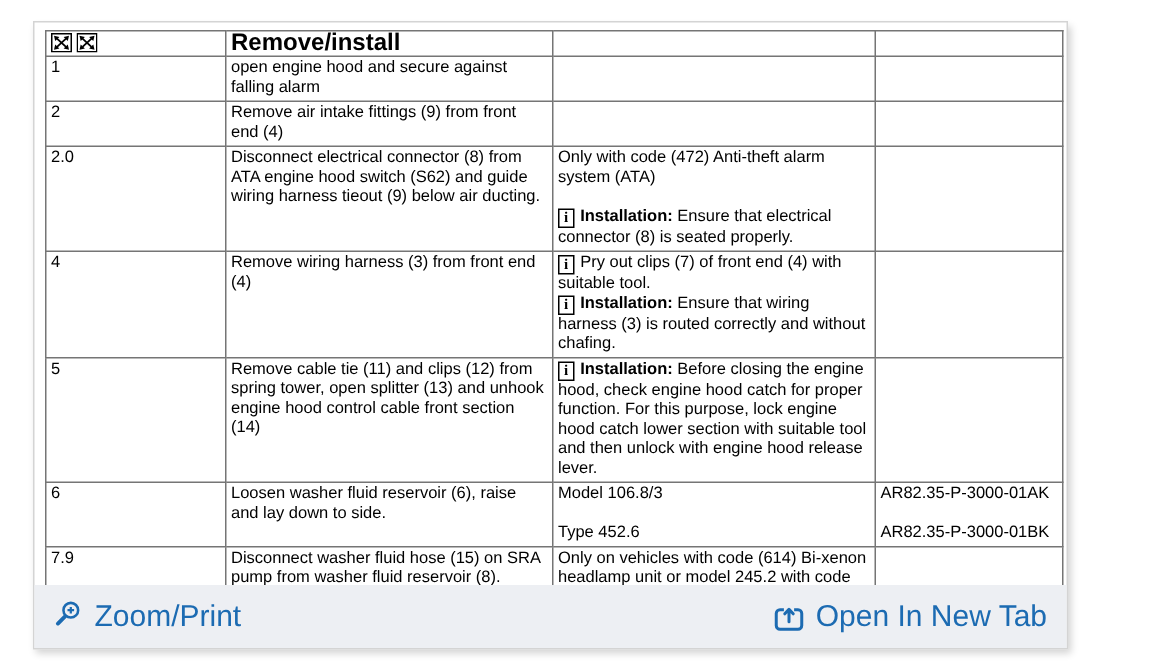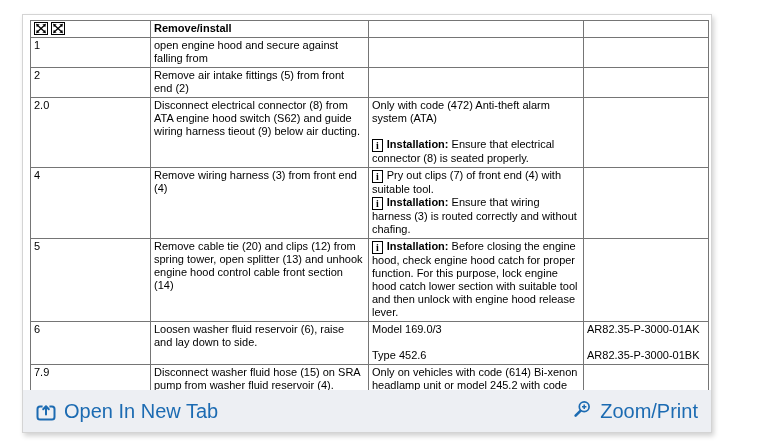--- a/index.html
+++ b/index.html
@@ -15,21 +15,21 @@
   }
   .table-wrap{padding:5px 4px 0 7px;flex:1 1 auto;overflow:hidden;}
   table.proc{
     border-collapse:collapse;table-layout:fixed;width:678px;
     font-size:11px;line-height:13px;color:#000;
   }
   table.proc th, table.proc td{
     border:1px solid #757575;vertical-align:top;
     padding:1px 3px 2px 3px;word-wrap:break-word;text-align:left;
   }
-  th.head{font-weight:bold;font-size:11px;margin-top:36px;}
+  th.head{font-weight:bold;font-size:16px;margin-top:36px;}
   .header-icons{display:flex;gap:3px;align-items:center;}
   .block{margin:0;}
   .spacer{height:13px;}
   .info-icon{
     display:inline-block;border:1px solid #000;background:#fff;
     font-family:"Liberation Serif", serif;font-weight:bold;font-size:10px;
     line-height:9px;padding:1px 3px 1px 3px;margin-right:4px;vertical-align:-1px;
   }
   .bold{font-weight:bold;}
   .footer-bar{
@@ -91,31 +91,31 @@
           <th class="head"></th>
           <th class="head"></th>
         </tr>
       </thead>
       <tbody>
           <tr>
             <td>
               <div class="block">1</div>
             </td>
             <td>
-              <div class="block">open engine hood and secure against falling from</div>
+              <div class="block">open engine hood and secure against falling alarm</div>
             </td>
             <td></td>
             <td></td>
           </tr>
           <tr>
             <td>
               <div class="block">2</div>
             </td>
             <td>
-              <div class="block">Remove air intake fittings (5) from front end (2)</div>
+              <div class="block">Remove air intake fittings (9) from front end (4)</div>
             </td>
             <td></td>
             <td></td>
           </tr>
           <tr>
             <td>
               <div class="block">2.0</div>
             </td>
             <td>
               <div class="block">Disconnect electrical connector (8) from ATA engine hood switch (S62) and guide wiring harness tieout (9) below air ducting.</div>
@@ -138,72 +138,72 @@
               <div class="block"><span class="info-icon">i</span>Pry out clips (7) of front end (4) with suitable tool.</div>
               <div class="block"><span class="info-icon">i</span><span class="bold">Installation: </span>Ensure that wiring harness (3) is routed correctly and without chafing.</div>
             </td>
             <td></td>
           </tr>
           <tr>
             <td>
               <div class="block">5</div>
             </td>
             <td>
-              <div class="block">Remove cable tie (20) and clips (12) from spring tower, open splitter (13) and unhook engine hood control cable front section (14)</div>
+              <div class="block">Remove cable tie (11) and clips (12) from spring tower, open splitter (13) and unhook engine hood control cable front section (14)</div>
             </td>
             <td>
               <div class="block"><span class="info-icon">i</span><span class="bold">Installation: </span>Before closing the engine hood, check engine hood catch for proper function. For this purpose, lock engine hood catch lower section with suitable tool and then unlock with engine hood release lever.</div>
             </td>
             <td></td>
           </tr>
           <tr>
             <td>
               <div class="block">6</div>
             </td>
             <td>
               <div class="block">Loosen washer fluid reservoir (6), raise and lay down to side.</div>
             </td>
             <td>
-              <div class="block">Model 169.0/3</div>
+              <div class="block">Model 106.8/3</div>
               <div class="spacer"></div>
               <div class="block">Type 452.6</div>
             </td>
             <td>
               <div class="block">AR82.35-P-3000-01AK</div>
               <div class="spacer"></div>
               <div class="block">AR82.35-P-3000-01BK</div>
             </td>
           </tr>
           <tr>
             <td>
               <div class="block">7.9</div>
             </td>
             <td>
-              <div class="block">Disconnect washer fluid hose (15) on SRA pump from washer fluid reservoir (4).</div>
+              <div class="block">Disconnect washer fluid hose (15) on SRA pump from washer fluid reservoir (8).</div>
             </td>
             <td>
               <div class="block">Only on vehicles with code (614) Bi-xenon headlamp unit or model 245.2 with code (615) Bi-xenon headlamp unit with integrated curve illumination</div>
             </td>
             <td></td>
           </tr>
         </tbody>
     </table>
   </div>
 
   <div class="footer-bar">
+    <a class="link">
+      <svg width="19" height="19" viewBox="0 0 19 19" style="margin-top:-4px;">
+        <circle cx="11.2" cy="6.8" r="4.9" fill="none" stroke="#1c6bb2" stroke-width="1.7"></circle>
+        <path d="M11.2 4.6 v4.4 M9 6.8 h4.4" stroke="#1c6bb2" stroke-width="1.5"></path>
+        <path d="M7.4 10.9 L2.6 15.7" stroke="#1c6bb2" stroke-width="2.6" stroke-linecap="round"></path>
+      </svg>
+      <span>Zoom/Print</span>
+    </a>
     <a class="link">
       <svg width="20" height="19" viewBox="0 0 20 19">
         <rect x="1.5" y="4.5" width="17" height="13" rx="2.5" fill="none" stroke="#1c6bb2" stroke-width="2"></rect>
         <rect x="6.6" y="2" width="6.8" height="4.5" fill="#edeff3"></rect>
         <path d="M10 12.5 V4.6 M7.2 7.2 L10 4.2 L12.8 7.2" fill="none" stroke="#1c6bb2" stroke-width="2" stroke-linecap="round" stroke-linejoin="round"></path>
       </svg>
       <span>Open In New Tab</span>
     </a>
-    <a class="link">
-      <svg width="19" height="19" viewBox="0 0 19 19" style="margin-top:-4px;">
-        <circle cx="11.2" cy="6.8" r="4.9" fill="none" stroke="#1c6bb2" stroke-width="1.7"></circle>
-        <path d="M11.2 4.6 v4.4 M9 6.8 h4.4" stroke="#1c6bb2" stroke-width="1.5"></path>
-        <path d="M7.4 10.9 L2.6 15.7" stroke="#1c6bb2" stroke-width="2.6" stroke-linecap="round"></path>
-      </svg>
-      <span>Zoom/Print</span>
-    </a>
   </div>
 </div>
 
 </body></html>

